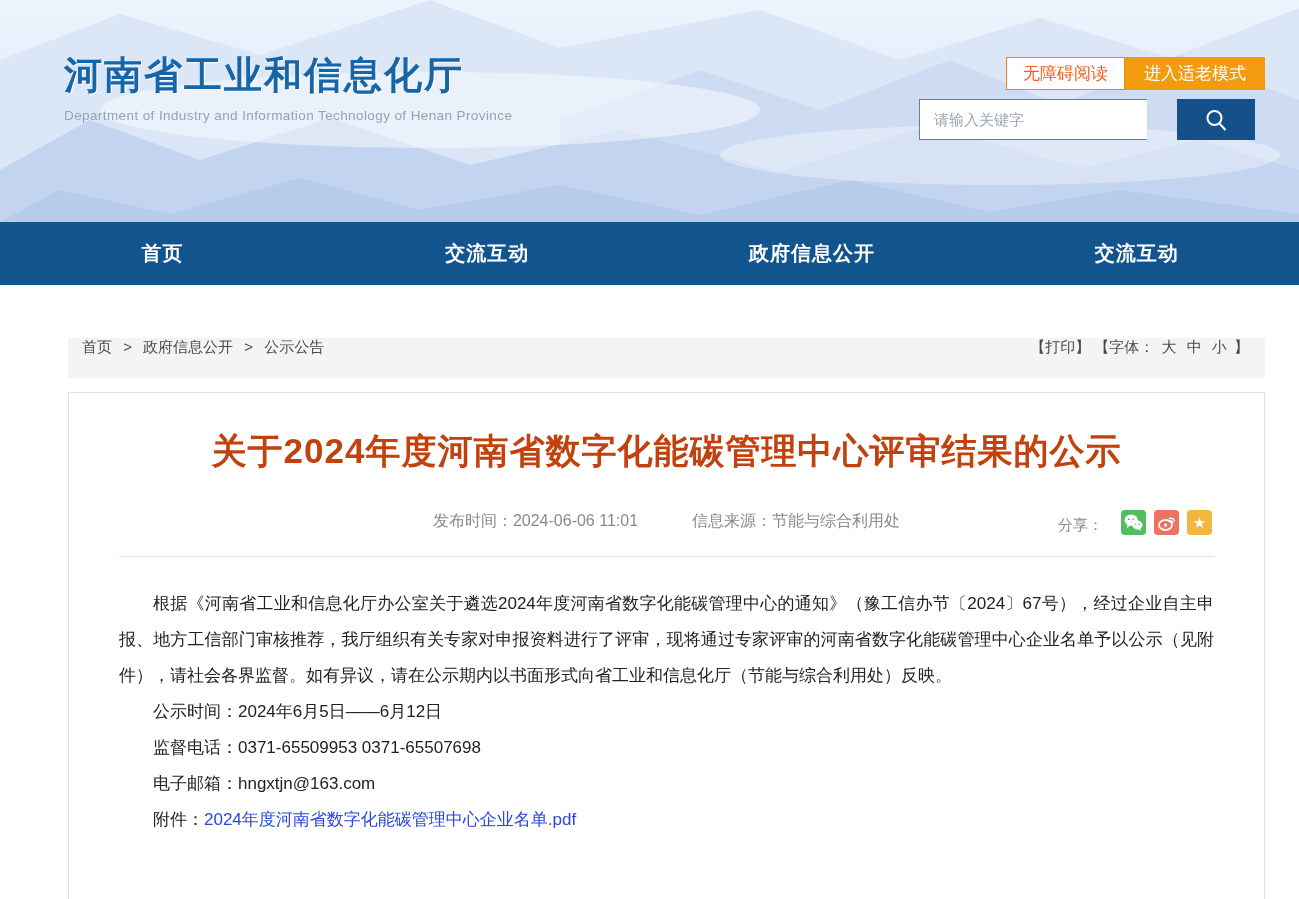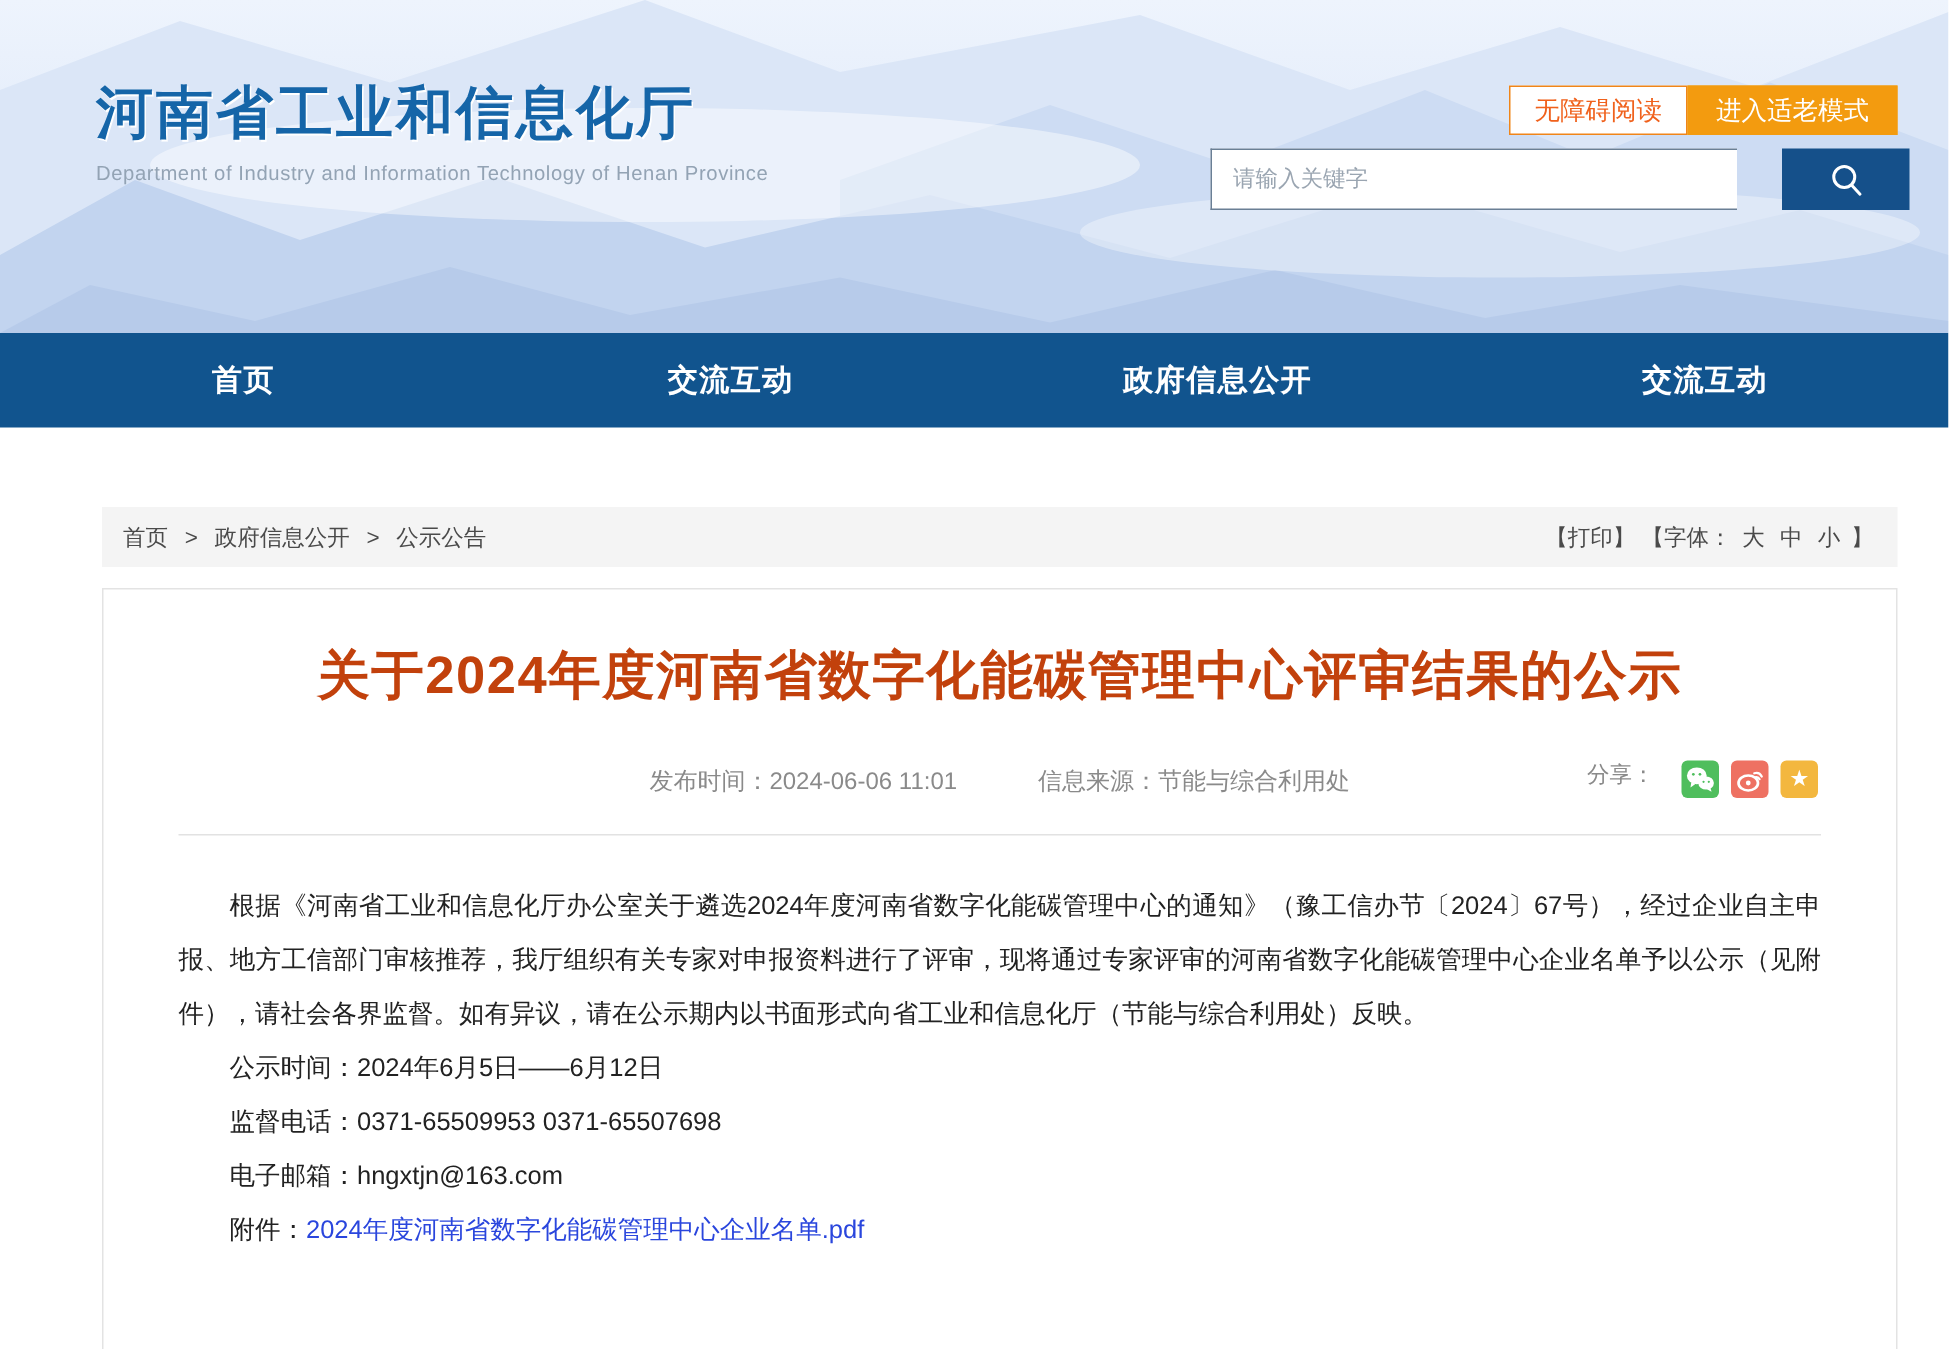--- a/index.html
+++ b/index.html
@@ -12,51 +12,51 @@
   .header svg.mountains { position:absolute; left:0; top:0; width:1299px; height:222px; display:block; }
   .logo-block { position:absolute; left:64px; top:50px; z-index:3; cursor:pointer; }
   .logo-cn { font-size:38px; font-weight:bold; color:#1565a8; letter-spacing:2px;
              text-shadow:1px 1px 0 #ffffff; }
   .logo-en { margin-top:7px; font-size:13.5px; color:#93a3b4; letter-spacing:0.4px; }
   .header-controls { position:absolute; right:34px; top:57px; z-index:3; display:flex; }
   .btn-accessibility { height:33px; padding:0 16px; background:#ffffff; border:1px solid #f08519;
              color:#f0611c; font-size:17px; line-height:31px; cursor:pointer; }
   .btn-elder { height:33px; padding:0 18px; background:#f39b0f; border:1px solid #f39b0f;
              color:#ffffff; font-size:17px; line-height:31px; cursor:pointer; }
-  .search-row { position:absolute; right:26px; top:99px; z-index:3; display:flex; width:466px; height:41px;gap:30px; }
+  .search-row { position:absolute; right:44px; top:99px; z-index:3; display:flex; width:336px; height:41px;gap:30px; }
   .search-input { flex:1; height:41px; border:1px solid #6a7f95; border-right:none; background:#ffffff;
              padding:0 14px; font-size:15px; color:#333; outline:none; }
   .search-input::placeholder { color:#9aa5b1; }
   .search-btn { width:85px; height:41px; background:#15508a; border:none; cursor:pointer;
              display:flex; align-items:center; justify-content:center; }
 
   
   .nav { width:1299px; height:63px; background:#11548e; display:flex; }
   .nav-item { flex:1; display:flex; align-items:center; justify-content:center;
               color:#ffffff; font-size:20px; font-weight:bold; cursor:pointer; letter-spacing:1px; }
 
   
   .crumb-bar { width:1197px; margin:53px 0 0 68px; height:40px; background:#f4f4f4;
-               display:flex; align-items:center; justify-content:space-between;
+               display:flex; justify-content:space-between;
                padding:0 16px 0 14px; font-size:15px; color:#4a4a4a; }
   .crumb-left a, .crumb-left span.sep { color:#4a4a4a; text-decoration:none; }
   .crumb-left .crumb-link { cursor:pointer; }
   .crumb-left .sep { margin:0 7px; }
   .crumb-right span { cursor:pointer; }
   .crumb-right .fs { margin:0 3px; }
 
   
   .card { width:1197px; margin:14px 0 0 68px; background:#ffffff; border:1px solid #e3e3e3;
           padding:36px 50px 70px 50px; }
   .article-title { text-align:center; font-size:35px; font-weight:bold; color:#c2410c;
           letter-spacing:1px; line-height:44px; }
   .meta-row { position:relative; margin-top:34px; height:28px; display:flex;
           align-items:center; justify-content:center; font-size:16px; color:#8a8a8a;gap:24px; }
   .meta-item { margin:0 15px; }
-  .share-box { position:absolute; right:2px; top:0; height:28px; display:flex; align-items:flex-start; }
+  .share-box { position:absolute; right:2px; top:0; height:28px; display:flex; align-items:flex-end; }
   .share-label { font-size:15px; color:#8a8a8a; margin-right:10px; }
   .share-icon { width:25px; height:25px; border-radius:4px; margin-left:8px; cursor:pointer;
           display:flex; align-items:center; justify-content:center; }
   .share-wechat { background:#4fbe5d; }
   .share-weibo  { background:#ee7162; }
   .share-qzone  { background:#f3b73f; color:#ffffff; font-size:15px; line-height:1; }
   .meta-divider { margin:21px 0 0 0; border:none; border-top:1px solid #e2e2e2; }
 
   .article-body { margin-top:29px; font-size:17px; color:#222222; line-height:36px; }
   .article-body .para { text-indent:2em; text-align:justify; }

